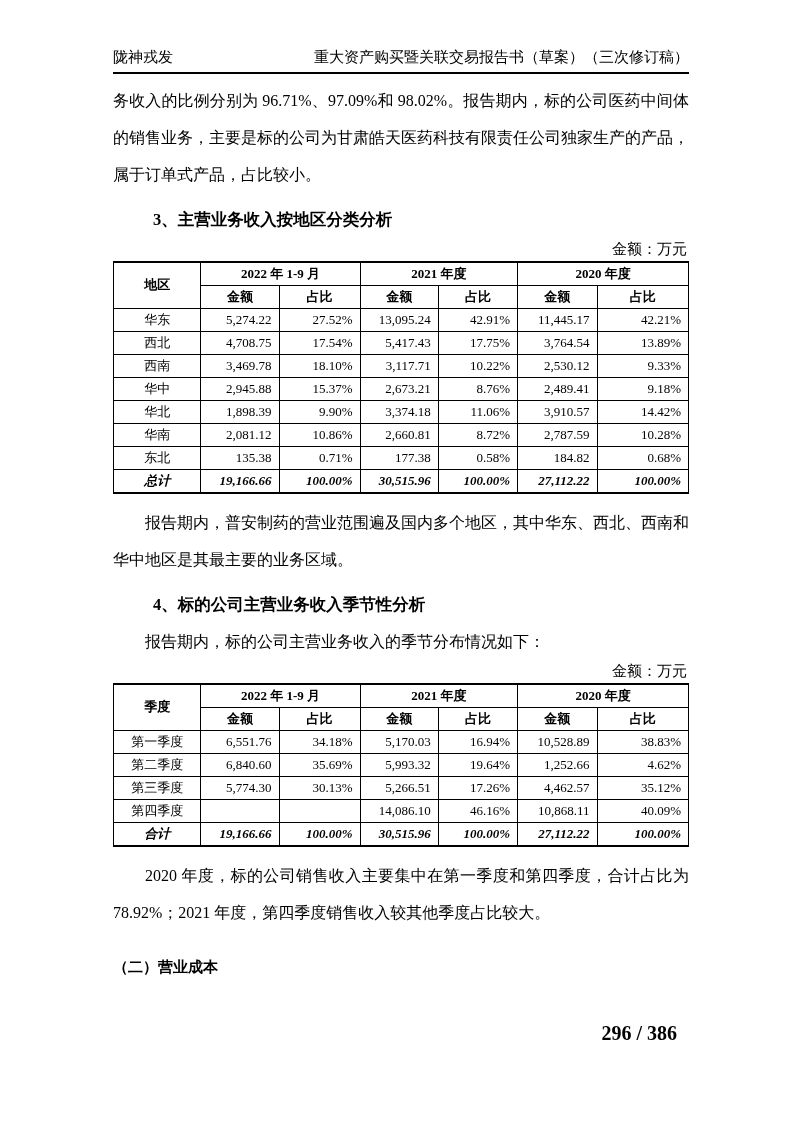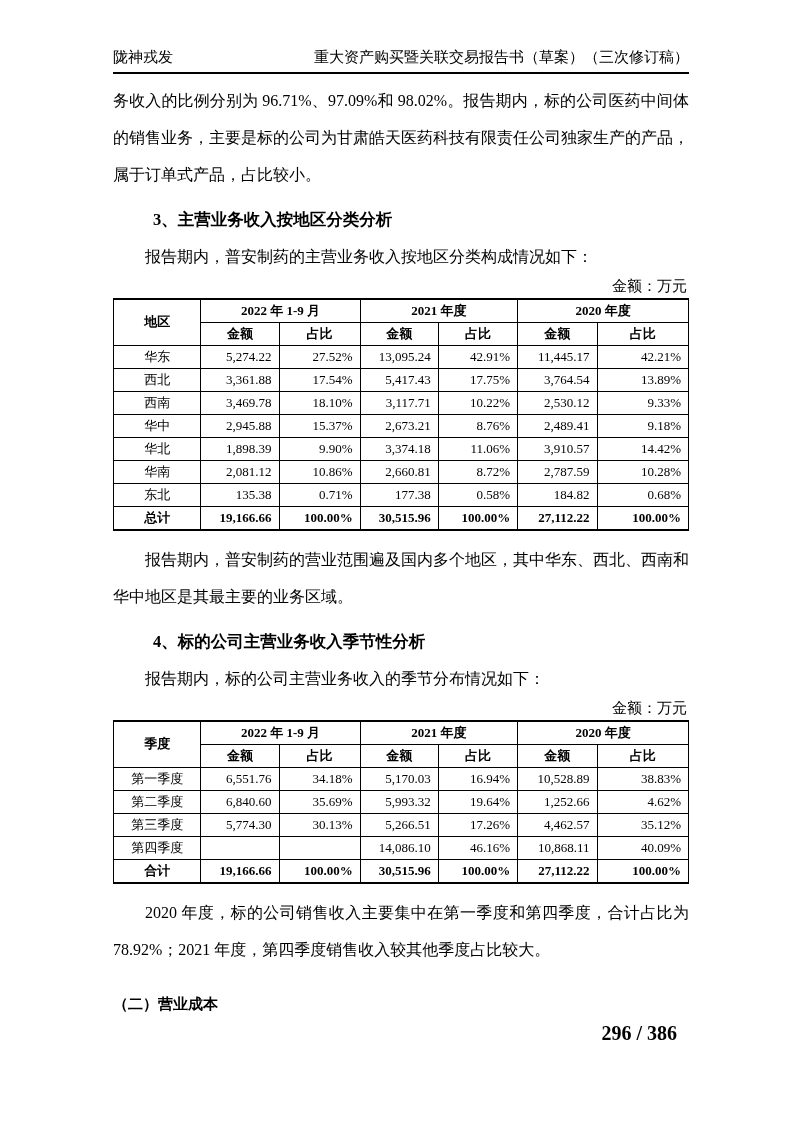--- a/index.html
+++ b/index.html
@@ -63,21 +63,21 @@
     white-space:nowrap;
     box-sizing:content-box;
   }
   .data-table thead th {
     font-weight:bold;
     text-align:center;
     padding:0 2px;
   }
   .data-table .label-cell { text-align:center; }
   .data-table .num-cell  { text-align:right; }
-  .data-table .total-row td { font-weight:bold; }
+  .data-table .total-row td { font-weight:bold;font-style:italic; }
   h2.cost-heading {
     font-family:"Liberation Sans","DejaVu Sans",sans-serif;
     font-size:15px;
     font-weight:bold;
     margin:22px 0 0 0;
     line-height:28px;
   }
   .footer {
     position:absolute;
     top:1022px;
@@ -95,21 +95,20 @@
     <span>陇神戎发</span>
     <span>重大资产购买暨关联交易报告书（草案）（三次修订稿）</span>
   </div>
 
   <div class="content">
 
     <p class="body no-indent p1">务收入的比例分别为 96.71%、97.09%和 98.02%。报告期内，标的公司医药中间体的销售业务，主要是标的公司为甘肃皓天医药科技有限责任公司独家生产的产品，属于订单式产品，占比较小。</p>
 
     <h3 class="section">3、主营业务收入按地区分类分析</h3>
 
-    <p class="body">报告期内，普安制药的主营业务收入按地区分类构成情况如下：</p>
 
     <div class="unit">金额：万元</div>
 
     <table class="data-table">
       <colgroup>
         <col style="width:15.2%">
           <col style="width:13.6%">
           <col style="width:14.1%">
         <col style="width:13.6%">
           <col style="width:13.8%">
@@ -137,21 +136,21 @@
             <td class="label-cell">华东</td>
             <td class="num-cell">5,274.22</td>
             <td class="num-cell">27.52%</td>
             <td class="num-cell">13,095.24</td>
             <td class="num-cell">42.91%</td>
             <td class="num-cell">11,445.17</td>
             <td class="num-cell">42.21%</td>
           </tr>
           <tr>
             <td class="label-cell">西北</td>
-            <td class="num-cell">3,361.88</td>
+            <td class="num-cell">4,708.75</td>
             <td class="num-cell">17.54%</td>
             <td class="num-cell">5,417.43</td>
             <td class="num-cell">17.75%</td>
             <td class="num-cell">3,764.54</td>
             <td class="num-cell">13.89%</td>
           </tr>
           <tr>
             <td class="label-cell">西南</td>
             <td class="num-cell">3,469.78</td>
             <td class="num-cell">18.10%</td>

